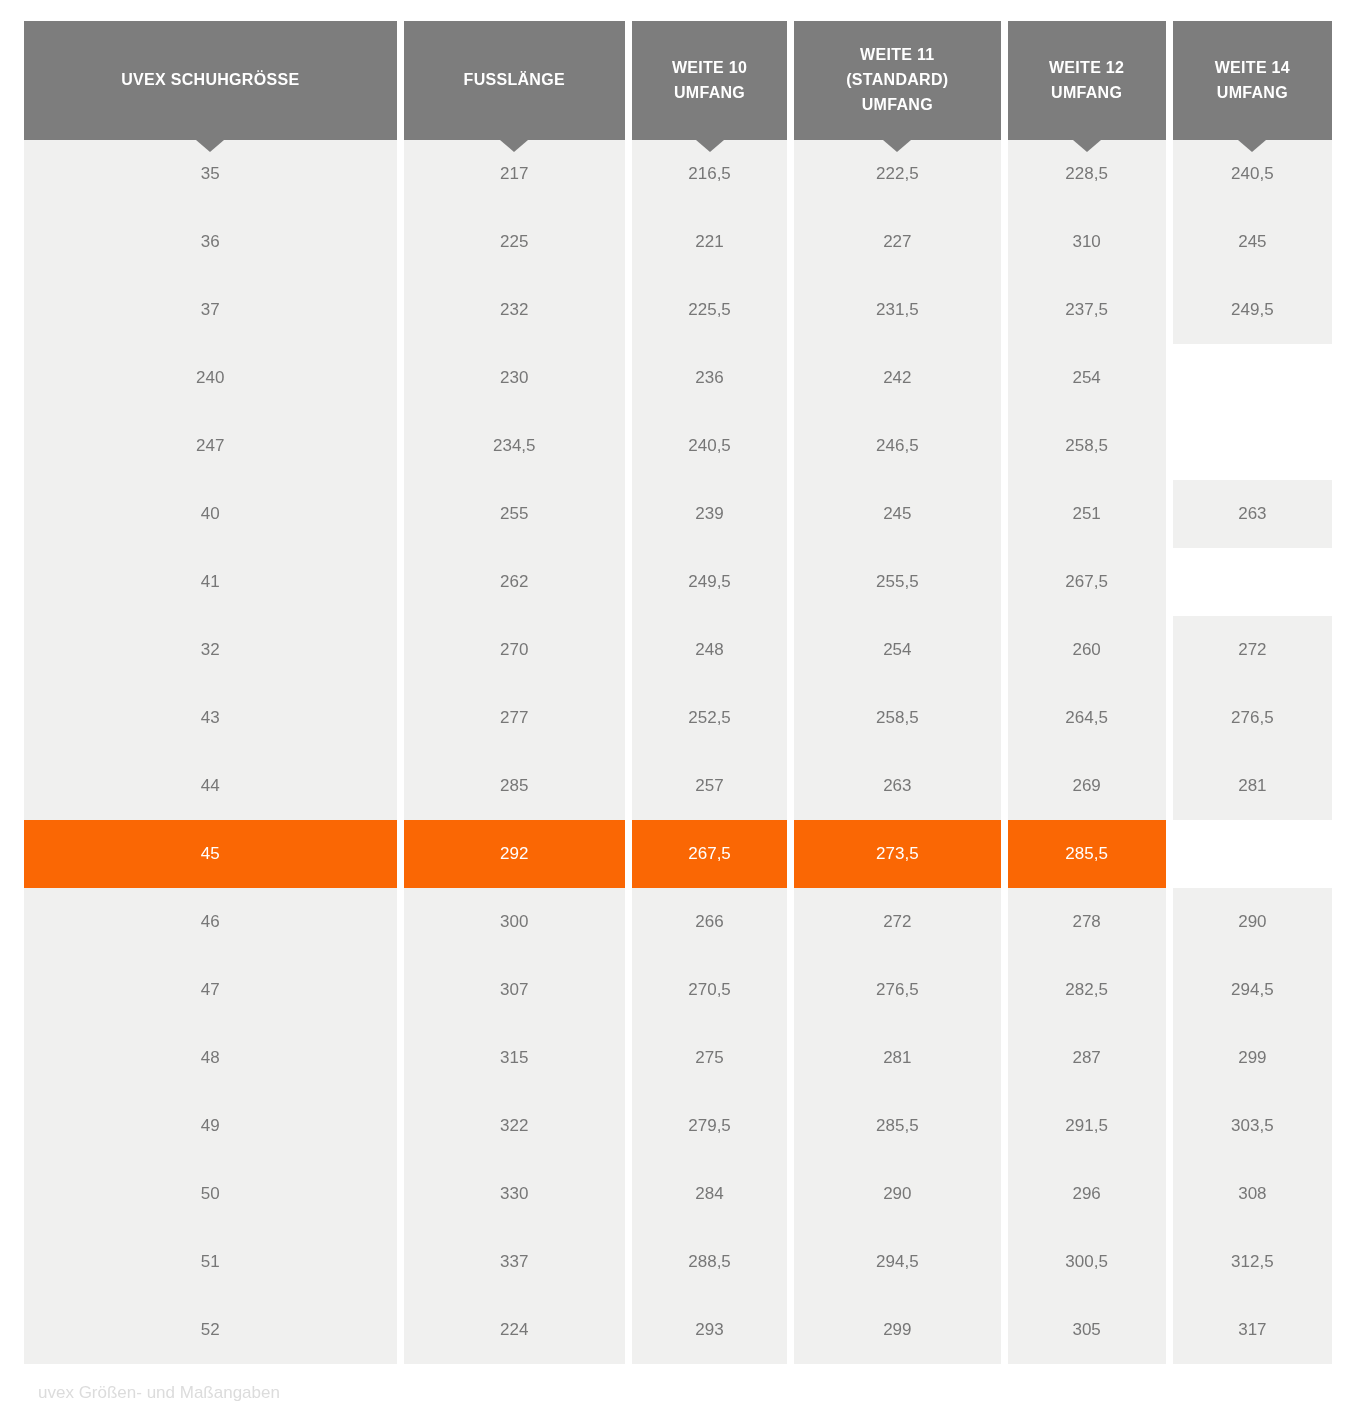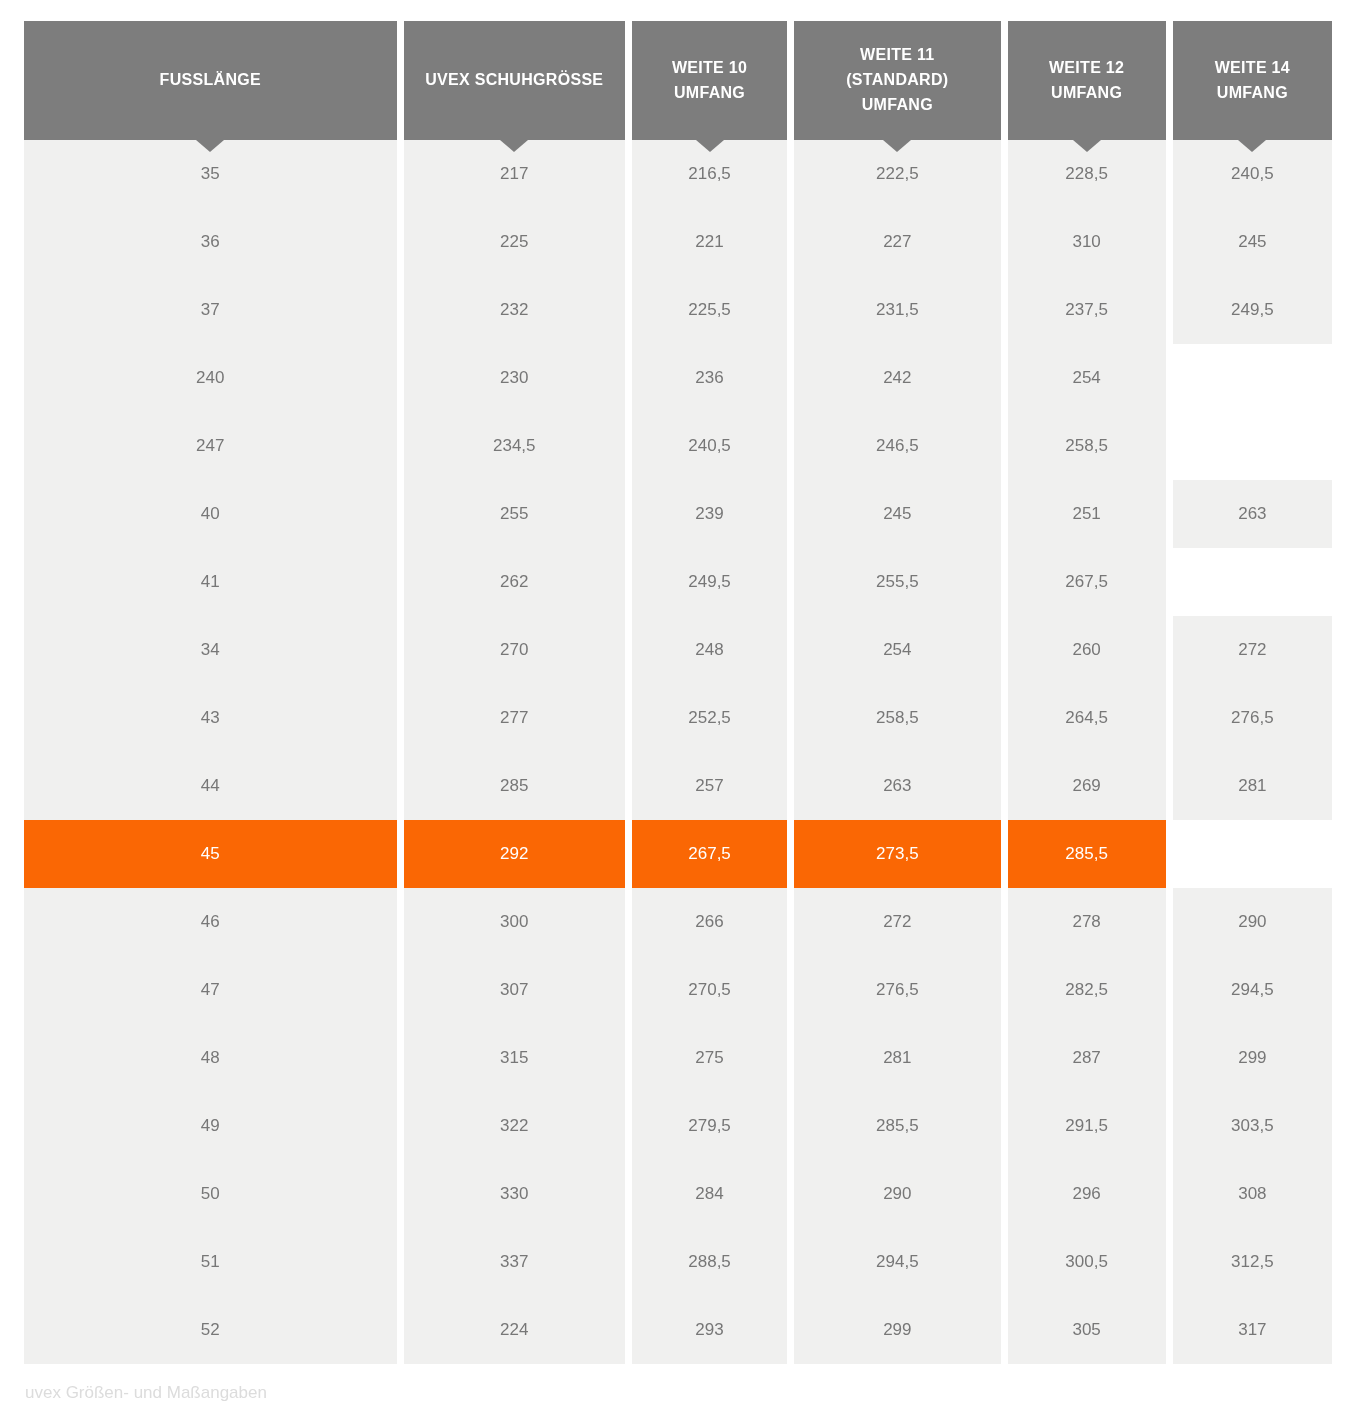--- a/index.html
+++ b/index.html
@@ -65,38 +65,38 @@
     align-items: center;
     justify-content: center;
     font-size: 17px;
   }
   .tr.highlighted .td {
     background: var(--highlight-bg);
     color: var(--highlight-text);
   }
   .caption {
     margin-top: 19px;
-    margin-left: 1px;
+    margin-left: 14px;
     font-size: 17px;
     color: var(--caption-text);
   }
 </style>
 </head>
 <body>
 
 <div class="wrap">
   <div class="size-table">
 
     <div class="thead">
       <div class="th">
+        <span>UVEX SCHUHGRÖSSE</span>
+        <span class="pointer"></span>
+      </div>
+      <div class="th">
         <span>FUSSLÄNGE</span>
-        <span class="pointer"></span>
-      </div>
-      <div class="th">
-        <span>UVEX SCHUHGRÖSSE</span>
         <span class="pointer"></span>
       </div>
       <div class="th">
         <span>WEITE 10
 UMFANG</span>
         <span class="pointer"></span>
       </div>
       <div class="th">
         <span>WEITE 11
 (STANDARD)
@@ -163,21 +163,21 @@
           <div class="td">263</div>
         </div>
         <div class="tr">
           <div class="td">41</div>
           <div class="td">262</div>
           <div class="td">249,5</div>
           <div class="td">255,5</div>
           <div class="td">267,5</div>
         </div>
         <div class="tr">
-          <div class="td">34</div>
+          <div class="td">32</div>
           <div class="td">270</div>
           <div class="td">248</div>
           <div class="td">254</div>
           <div class="td">260</div>
           <div class="td">272</div>
         </div>
         <div class="tr">
           <div class="td">43</div>
           <div class="td">277</div>
           <div class="td">252,5</div>

